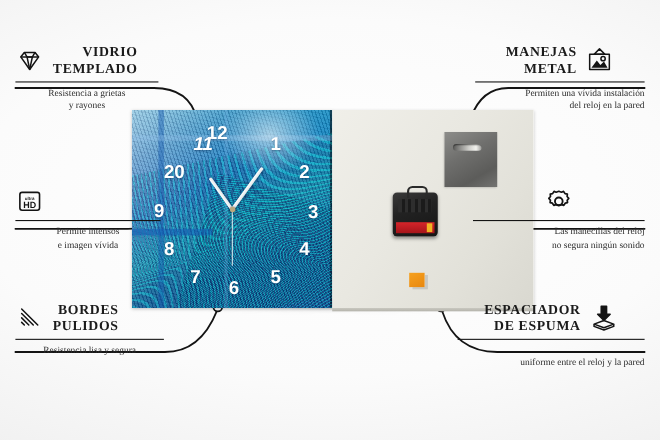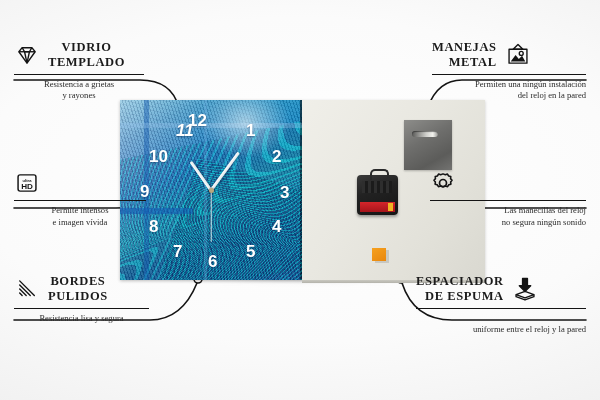--- a/index.html
+++ b/index.html
@@ -138,23 +138,23 @@
     font-family:"Liberation Serif", serif;font-weight:bold;
     font-size:12.5px;letter-spacing:.6px;color:#1b1b1b;line-height:1.18;
     text-transform:uppercase;
   }
   .callout .rule{height:1.4px;background:#141414;margin:4px 0 4px;}
   .callout .desc{
     font-family:"Liberation Serif", serif;font-size:8.6px;color:#2b2b2b;
     line-height:1.35;
   }
   .callout.left .head{justify-content:flex-start;}
-  .callout.left .title{text-align:center;}
+  .callout.left .title{text-align:right;}
   .callout.left .desc{text-align:center;}
-  .callout.right .head{justify-content:flex-start;}
+  .callout.right .head{justify-content:center;}
   .callout.right .title{text-align:right;}
   .callout.right .desc{text-align:right;}
   .ico{width:26px;height:26px;flex:0 0 26px;display:block;}
 
   #wires{position:absolute;left:0;top:0;width:600px;height:400px;}
 </style>
 </head>
 <body>
 
 <div id="stage">
@@ -194,21 +194,21 @@
       <div class="numeral" style="left:68px;top:12px;">12</div>
       <div class="numeral" style="left:126px;top:22px;">1</div>
       <div class="numeral" style="left:152px;top:48px;">2</div>
       <div class="numeral" style="left:160px;top:84px;">3</div>
       <div class="numeral" style="left:152px;top:118px;">4</div>
       <div class="numeral" style="left:126px;top:143px;">5</div>
       <div class="numeral" style="left:88px;top:153px;">6</div>
       <div class="numeral" style="left:53px;top:143px;">7</div>
       <div class="numeral" style="left:29px;top:118px;">8</div>
       <div class="numeral" style="left:20px;top:83px;">9</div>
-      <div class="numeral" style="left:29px;top:48px;">10</div>
+      <div class="numeral" style="left:29px;top:48px;">20</div>
       <div class="numeral" style="left:56px;top:22px;font-style:italic;">11</div>
 
       <div class="hand" style="width:35px;height:3px;margin-top:-1.5px;transform:rotate(-125deg);"></div>
       <div class="hand" style="width:47px;height:3px;margin-top:-1.5px;transform:rotate(-54deg);"></div>
       <div class="hand" style="width:52px;height:1.4px;margin-top:-0.7px;transform:rotate(90deg);opacity:.85;"></div>
       <div class="hub"></div>
     </div>
 
     <div class="back-panel">
       <div class="hanger">
@@ -292,21 +292,21 @@
         <g fill="none" stroke="#141414" stroke-width="1.7" stroke-linejoin="round">
           <path d="M16,3 L10,9 L22,9 Z"></path>
           <rect x="5" y="9" width="22" height="17"></rect>
           <path d="M7,24 L13,16 L17,21 L21,17 L25,24 Z" fill="#141414" stroke="none"></path>
           <circle cx="20" cy="14" r="2.4"></circle>
         </g>
       </svg>
     </div>
     <div class="rule"></div>
     <div class="desc">
-      <span>Permiten una ningún instalación</span><br>
+      <span>Permiten una vívida instalación</span><br>
       <span>del reloj en la pared</span>
     </div>
   </div>
 
   <div class="callout right" style="right:14px;top:170px;width:156px;">
     <div class="head">
       <svg class="ico" viewBox="0 0 32 32">
         <g fill="none" stroke="#141414" stroke-width="2.1" stroke-linejoin="round">
           <path d="M16,4 l3.2,1.2 2.6,-1.0 1.8,2.7 2.8,0.5 -0.3,3.0 2.0,2.2 -1.9,2.3 0.4,2.9 -2.8,0.7 -1.7,2.6 -2.7,-0.9 -3.4,1.3 -3.4,-1.3 -2.7,0.9 -1.7,-2.6 -2.8,-0.7 0.4,-2.9 -1.9,-2.3 2.0,-2.2 -0.3,-3.0 2.8,-0.5 1.8,-2.7 2.6,1.0 Z" transform="translate(0,2) scale(0.92) translate(1.4,-1)"></path>
           <circle cx="16" cy="16" r="4.3"></circle>

